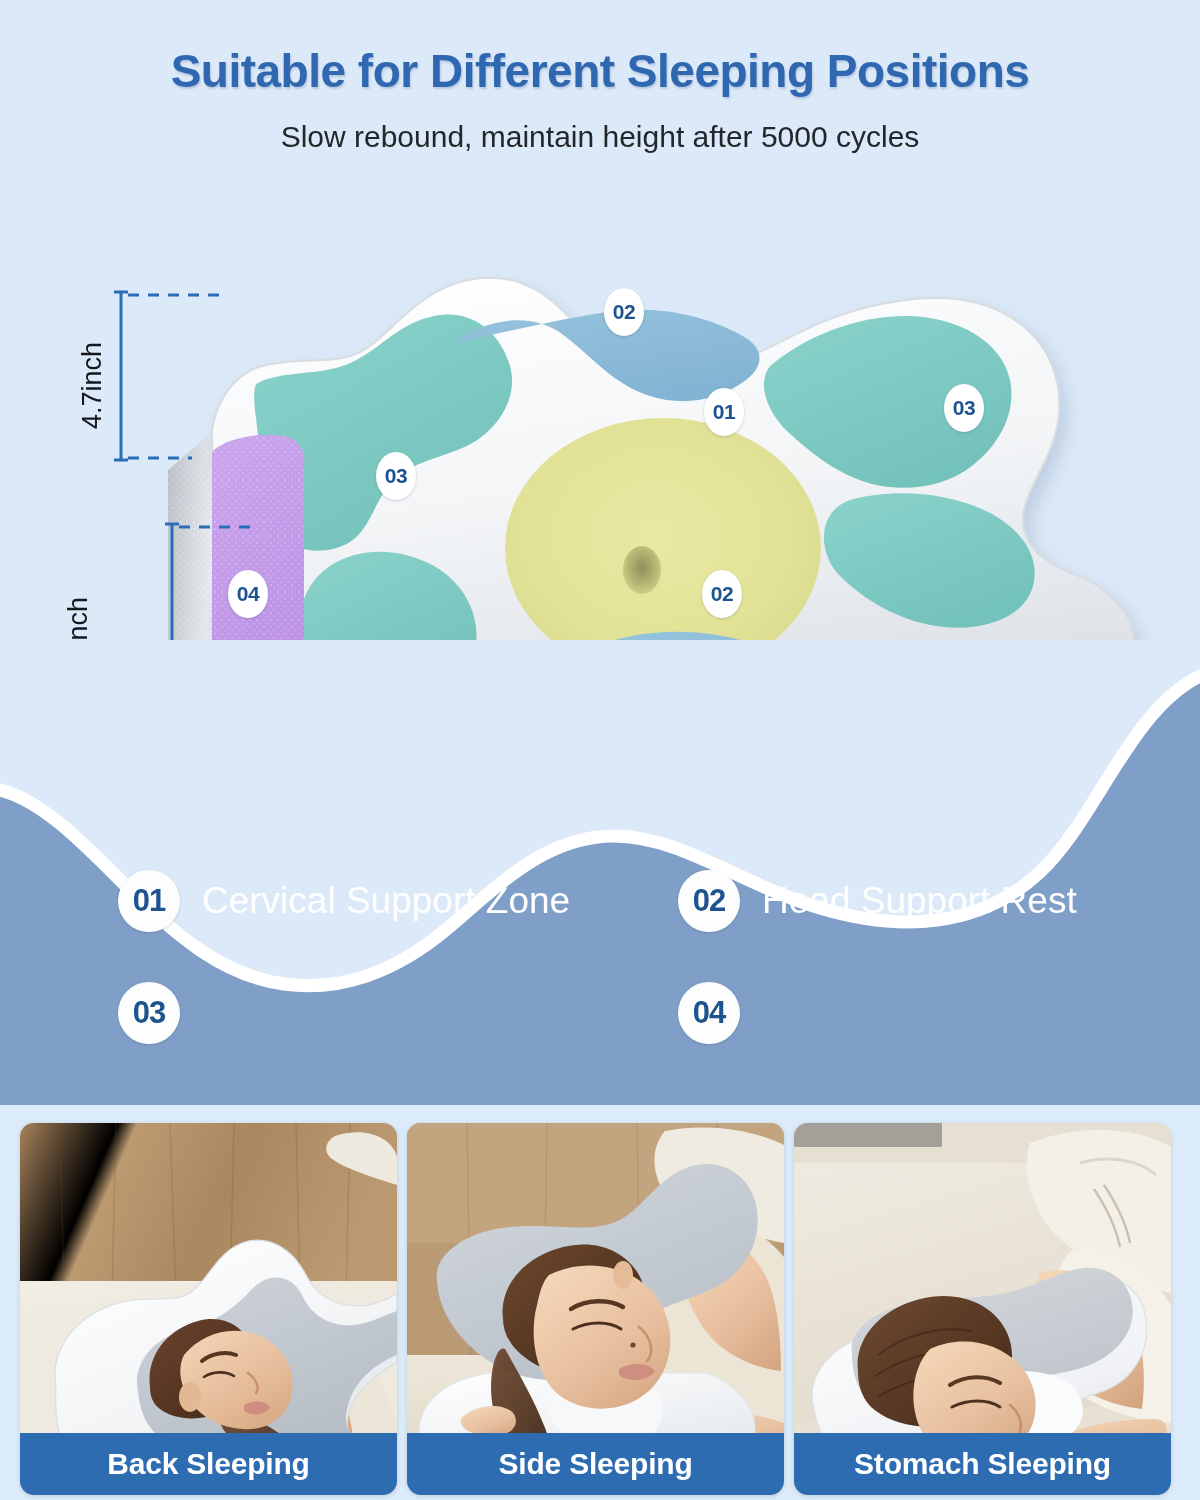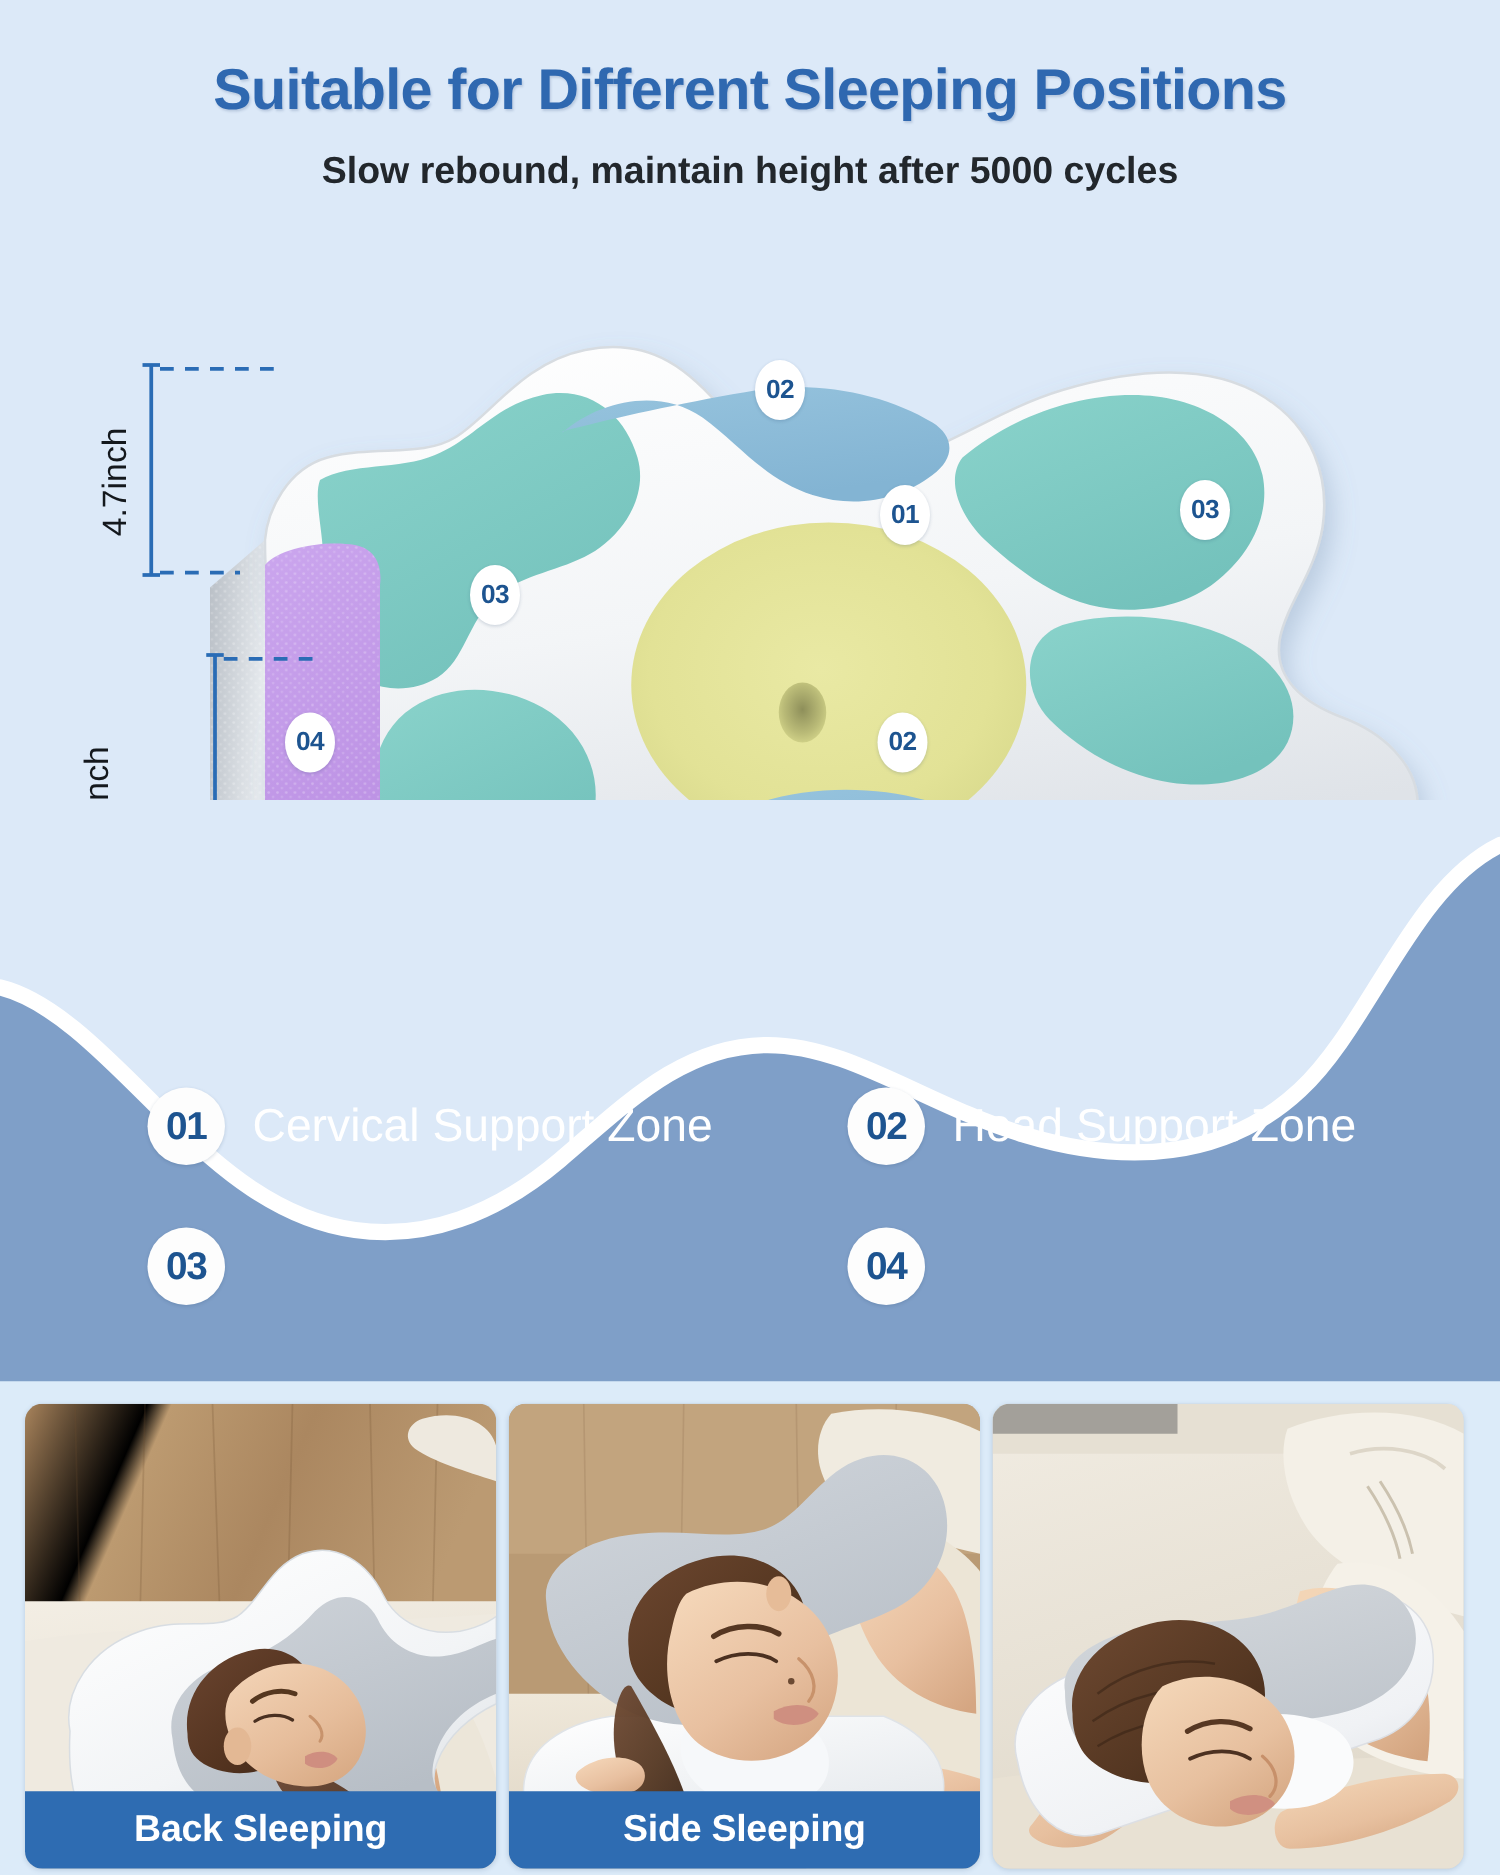--- a/index.html
+++ b/index.html
@@ -21,21 +21,21 @@
     position:absolute; left:0; top:44px; width:1200px;
     text-align:center;
     font-size:46px; font-weight:bold; letter-spacing:-0.5px;
     color:#2f68b0;
     text-shadow:1px 2px 2px rgba(40,70,120,.20);
     white-space:nowrap;
   }
   .subtitle {
     position:absolute; left:0; top:120px; width:1200px;
     text-align:center;
-    font-size:30px; color:#22272c; font-weight:700;
+    font-size:30px; color:#22272c; font-weight:400;
   }
 
   
   .pillow-wrap {
     position:absolute; left:150px; top:170px; width:1010px; height:560px;
   }
   .pillow-svg { display:block; width:1010px; height:560px; }
 
   
   .dims { position:absolute; left:0; top:0; width:1200px; height:760px; pointer-events:none; }
@@ -330,21 +330,21 @@
 
 <div class="legend">
 
   <div class="legend-item">
     <div class="badge-lg">01</div>
     <div class="legend-text">Cervical Support Zone</div>
   </div>
 
   <div class="legend-item">
     <div class="badge-lg">02</div>
-    <div class="legend-text">Head Support Zone</div>
+    <div class="legend-text">Head Support Rest</div>
   </div>
 
   <div class="legend-item">
     <div class="badge-lg">03</div>
   </div>
 
   <div class="legend-item">
     <div class="badge-lg">04</div>
   </div>
 </div>
@@ -618,14 +618,15 @@
         <path d="M216,282 C228,292 230,306 222,314" stroke="#c7906a" stroke-width="2.6" fill="none" stroke-linecap="round"></path>
 
         <path d="M190,318 C204,310 220,312 226,320 C218,330 198,332 190,324 Z" fill="#d09081"></path>
 
         <g opacity="0.7" stroke="#b9ae98" stroke-width="2.4" fill="none">
           <path d="M300,66 C312,84 322,104 326,124"></path>
           <path d="M310,62 C322,80 332,100 336,120"></path>
         </g>
       </svg>
     </div>
+    <div class="caption">Stomach Sleeping</div>
   </div>
 </div>
 
 </body></html>

